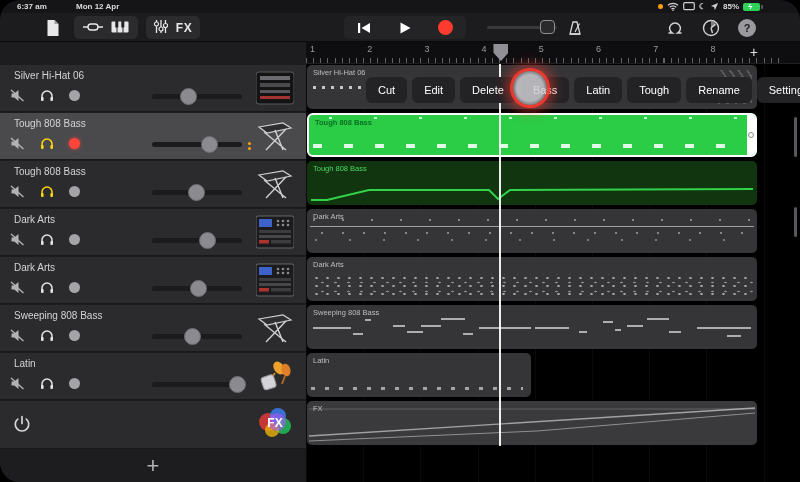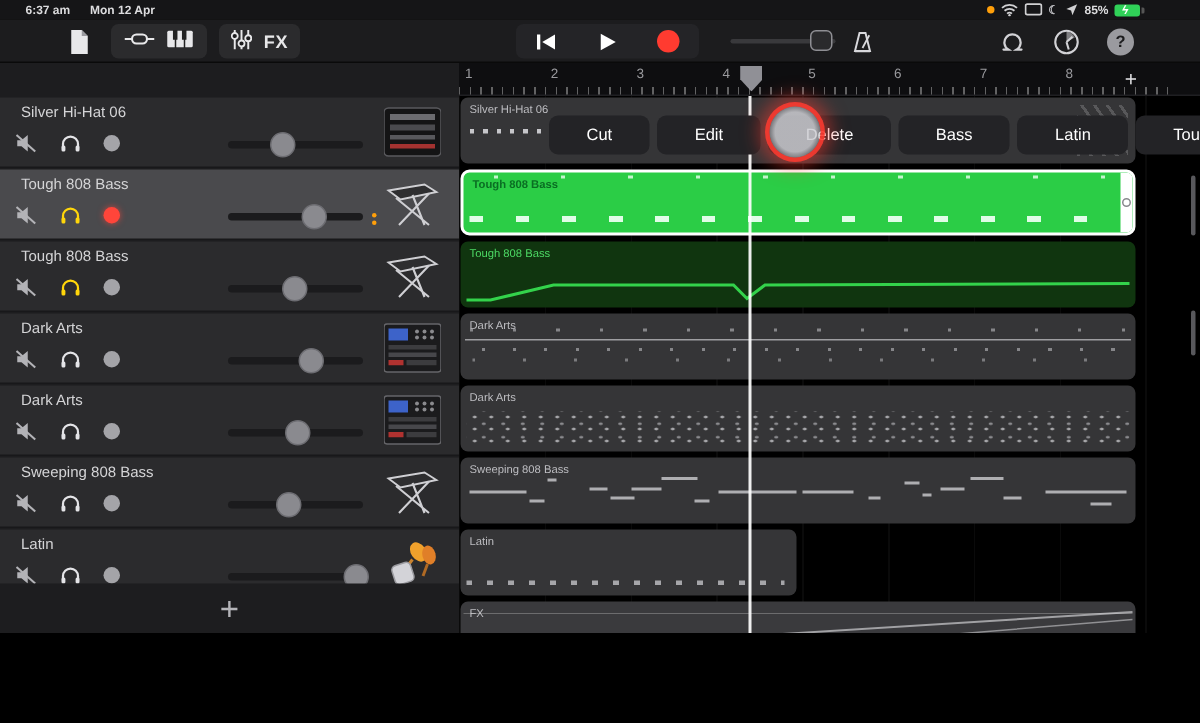--- a/index.html
+++ b/index.html
@@ -1,24 +1,24 @@
 <!DOCTYPE html>
 <html><head>
 <meta charset="utf-8">
 <style>
   * { margin:0; padding:0; box-sizing:border-box; }
   html,body { background:#000; }
-  .app { position:relative; width:800px; height:422px; background:#000; overflow:hidden;
-         font-family:"Liberation Sans", sans-serif; color:#e5e5e7; }
+  .app { position:relative; width:800px; height:482px; background:#000; overflow:hidden;
+         font-family:"Liberation Sans", sans-serif; color:#e5e5e7;border-radius:20px; }
 
   
   .statusbar { position:absolute; top:0; left:0; right:0; height:13px; background:#151517;
                font-size:8px; font-weight:bold; color:#dcdcde; }
   .sb-time { position:absolute; left:17px; top:2px; }
-  .sb-date { position:absolute; left:60px; top:2px; }
+  .sb-date { position:absolute; left:76px; top:2px; }
   .sb-right { position:absolute; right:40px; top:1px; display:flex; align-items:center; gap:4px; height:11px; }
   .sb-dot { width:5px; height:5px; border-radius:50%; background:#ff9f0a; }
   .sb-batt { width:17px; height:8px; border-radius:2px; background:#30d158; position:relative; }
   .sb-batt:after { content:""; position:absolute; right:-3px; top:2px; width:2px; height:4px; background:#555; border-radius:0 1px 1px 0; }
   .sb-bolt { position:absolute; left:5px; top:-1px; font-size:8px; color:#fff; }
   .sb-pct { font-weight:bold; }
   .sb-ico { opacity:.9; display:flex; }
 
   
   .toolbar { position:absolute; top:13px; left:0; right:0; height:29px; background:#1c1c1e; border-bottom:1px solid #0a0a0a; }
@@ -111,21 +111,21 @@
      background-size:11px 8px, 13px 9px; background-position:0 0, 5px 4px; }
   .reg-6 .bar { position:absolute; height:2px; background:#c3c3c7; opacity:.85; display:block; }
   .reg-7 { width:224px; }
   .reg-7 .r-dots { position:absolute; left:4px; right:8px; bottom:7px; height:3px; opacity:.85;
      background:repeating-linear-gradient(90deg,#b9b9bd 0 4px,transparent 4px 14px); }
   .reg-8 { background:#3a3a3d; }
   .reg-8 svg { position:absolute; inset:0; }
 
   
   .ctx-menu { position:absolute; left:60px; top:13px; display:flex; gap:5px; z-index:30; }
-  .cm-btn { background:#232326; border-radius:6px; height:26px; padding:0 25px; display:flex; align-items:center;
+  .cm-btn { background:#232326; border-radius:6px; height:26px; padding:0 12px; display:flex; align-items:center;
             color:#fff; font-size:11px; white-space:nowrap; }
   .tap-ind { position:absolute; left:207px; top:29px; width:34px; height:34px; border-radius:50%; z-index:40;
      background:radial-gradient(circle, rgba(205,205,210,.85) 0 55%, rgba(190,190,195,.55) 70%);
      box-shadow:0 0 0 3px rgba(255,59,48,.85), 0 0 12px 7px rgba(255,59,48,.5); }
 
   .playhead { position:absolute; left:192px; top:22px; width:1.5px; height:382px; background:rgba(255,255,255,.92); z-index:20; }
   .scrollhint { position:absolute; right:3px; width:3px; border-radius:2px; background:#58585c; }
   .sh1 { top:75px; height:40px; } .sh2 { top:165px; height:30px; }
 </style>
 </head>
@@ -506,20 +506,21 @@
             <i class="r-hits"></i>
             <i class="r-tail"></i>
           </div>
           <div class="ctx-menu" id="ctx-menu">
               <div class="cm-btn">Cut</div>
               <div class="cm-btn">Edit</div>
               <div class="cm-btn">Delete</div>
               <div class="cm-btn">Bass</div>
               <div class="cm-btn">Latin</div>
               <div class="cm-btn">Tough</div>
+              <div class="cm-btn">Rename</div>
               <div class="cm-btn">Settings</div>
             </div>
         </div>
         <div class="lane" style="top:48px">
           <div class="region reg-green">
             <span class="r-label">Tough 808 Bass</span>
             <i class="r-specks"></i>
             <i class="r-notes"></i>
             <span class="loop-handle">
                 <i></i>

